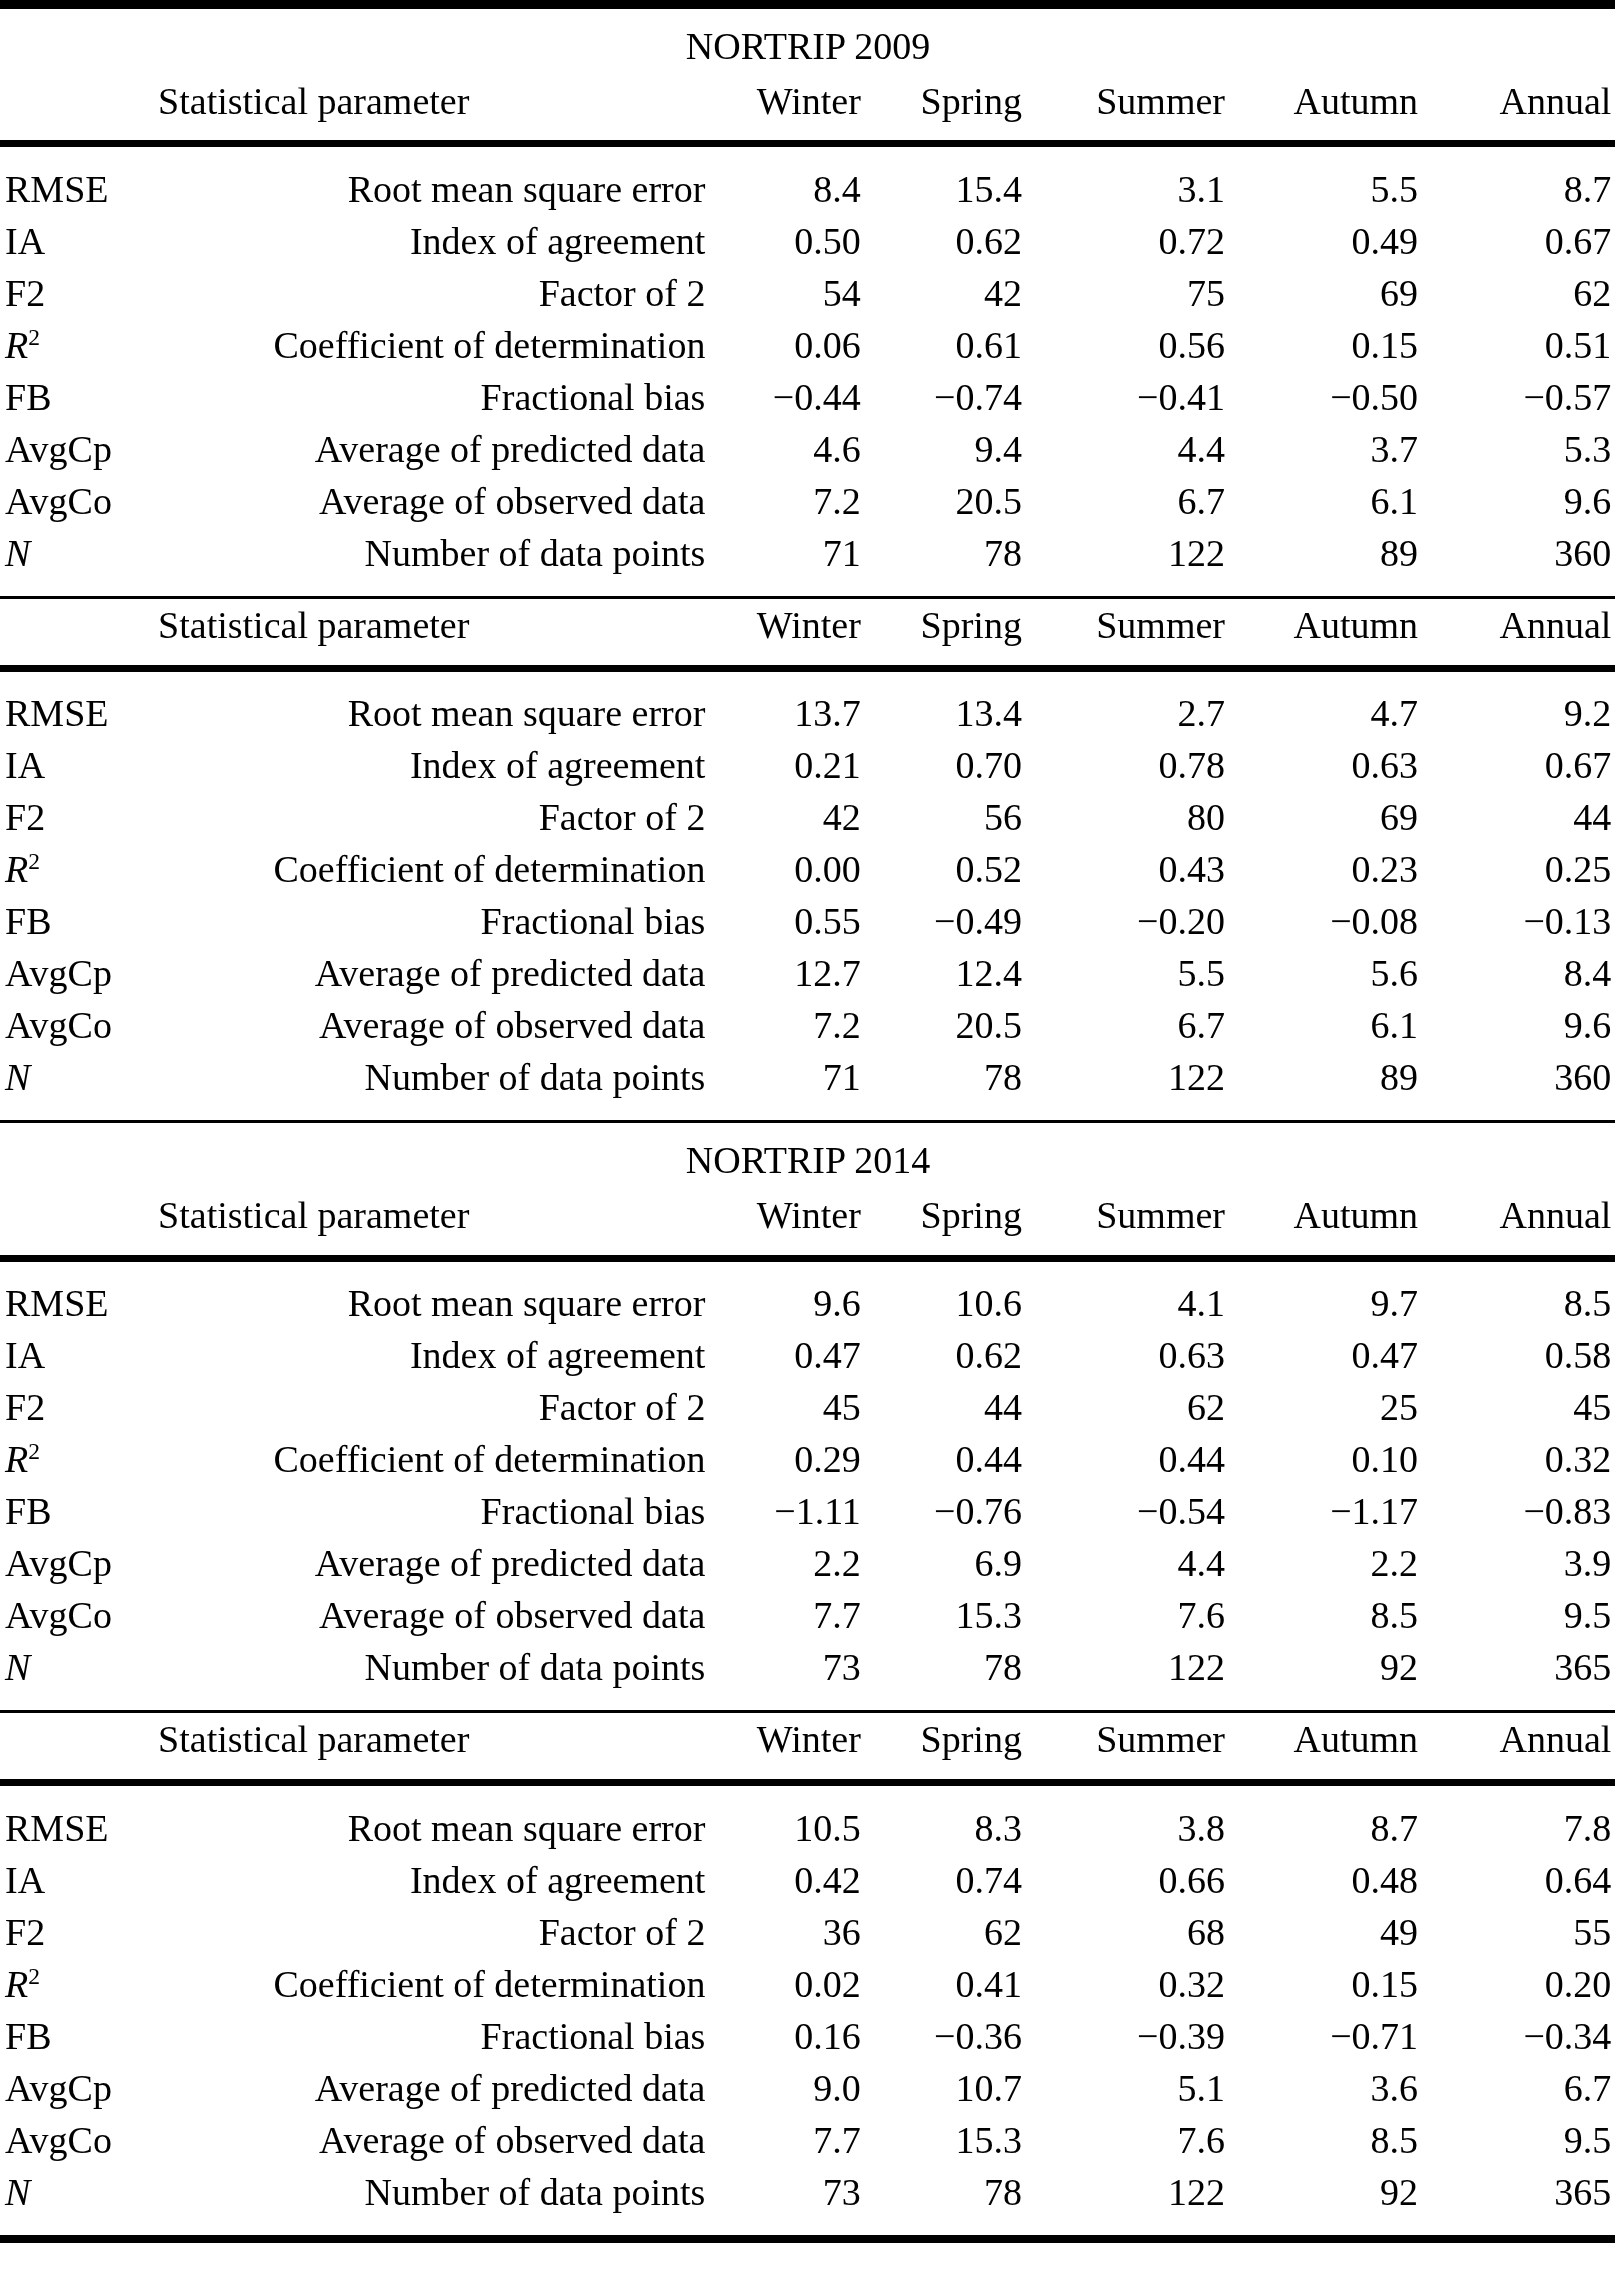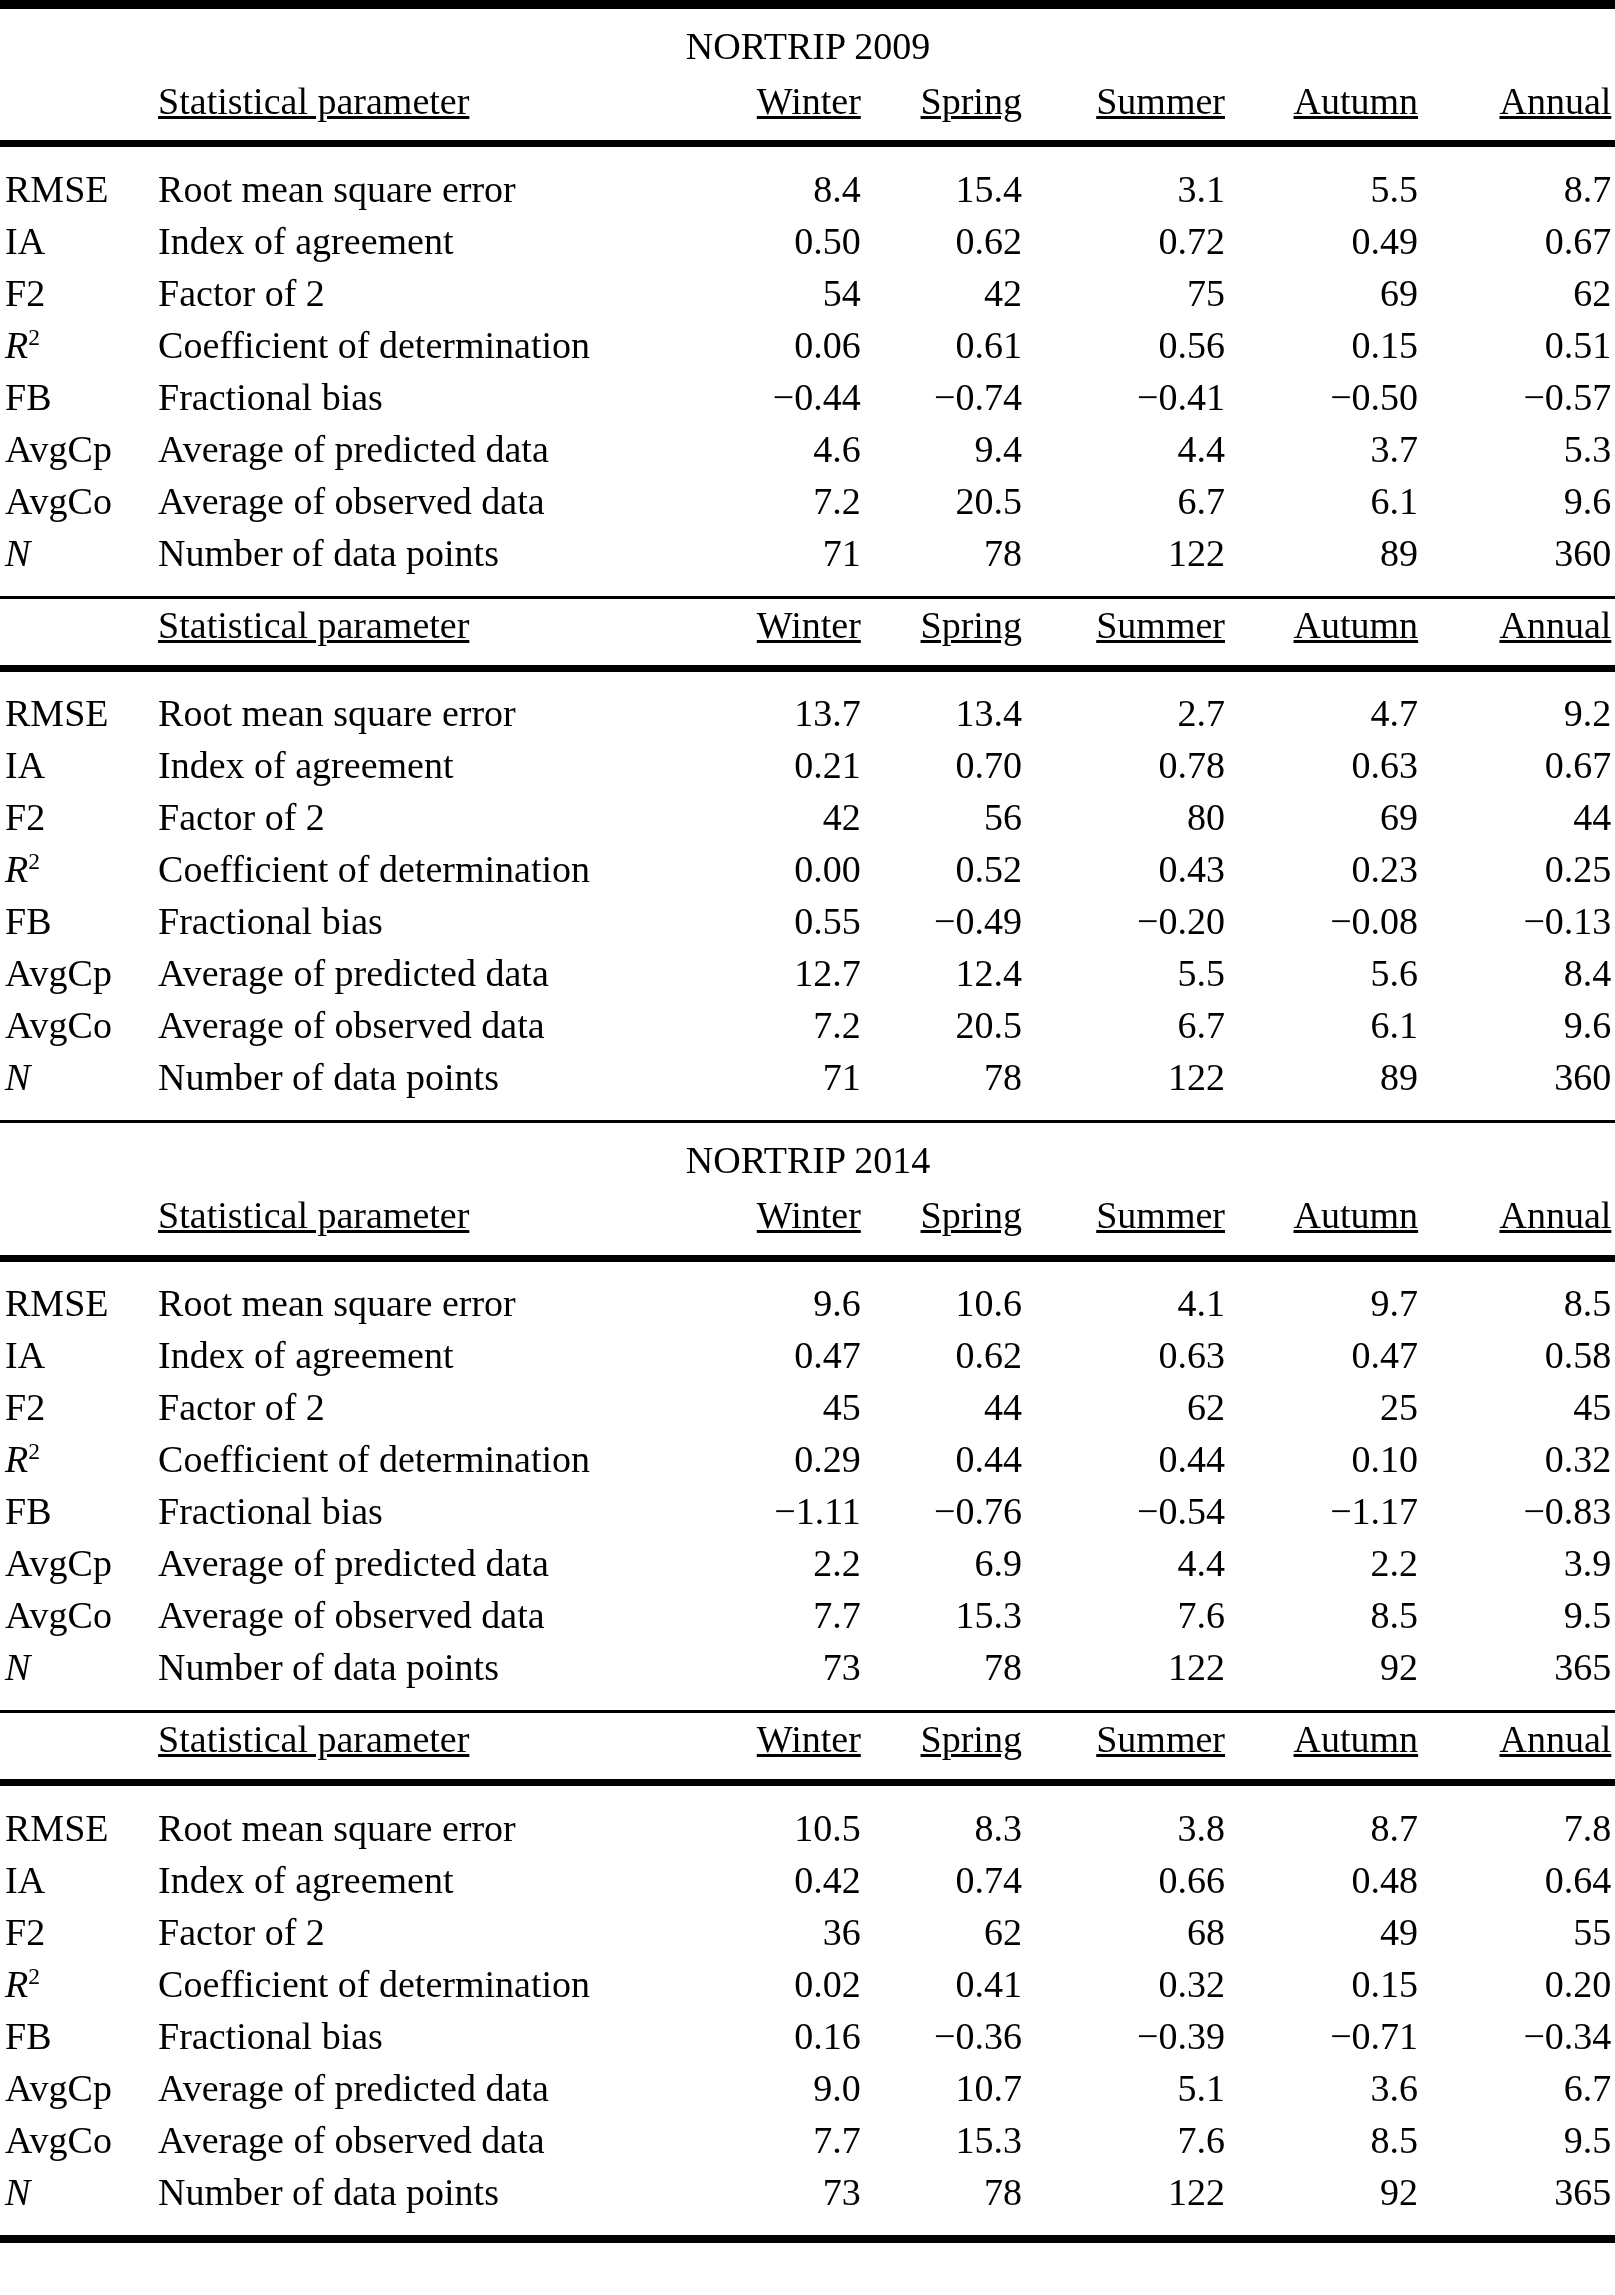--- a/index.html
+++ b/index.html
@@ -33,32 +33,31 @@
   td.title {
     text-align: center;
     padding: 14px 0 4.7px 0;
     line-height: 47px;
   }
   tr.header-row { border-bottom: 7.8px solid #000; }
   tr.header-row th {
     text-align: right;
     padding: 3.1px 4.7px 15.6px 0;
     line-height: 47px;
-    text-decoration: underline;
   }
   tr.header-row th.param { text-align: left; padding-left: 0; }
 
   tbody.section + tbody.section { border-top: 3.9px solid #000; }
 
   tr.data-row td { line-height: 52px; }
   tr.data-row.first td { padding-top: 15.6px; }
   tr.data-row.last td  { padding-bottom: 17px; }
 
   td.abbr { padding-left: 5px; text-align: left; white-space: nowrap; }
-  td.desc { text-align: left; white-space: nowrap; }
+  td.desc { text-align: right; white-space: nowrap; }
   td.num  { text-align: right; padding-right: 4.7px; white-space: nowrap; }
 
   .italic { font-style: italic; }
   sup.abbr-sup {
     font-size: 0.62em;
     vertical-align: baseline;
     position: relative;
     top: -0.55em;
     line-height: 0;
   }

